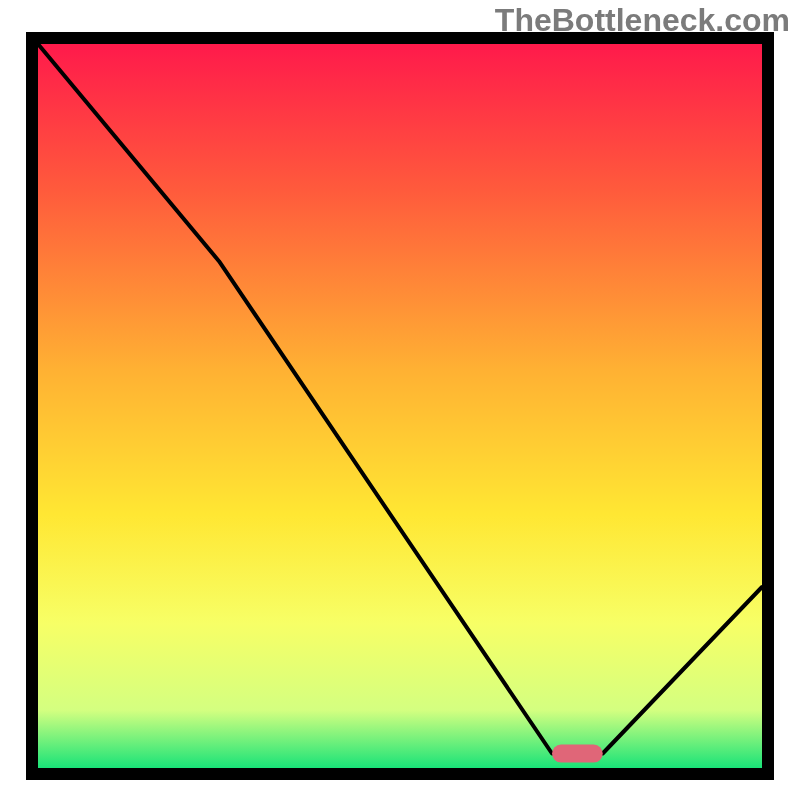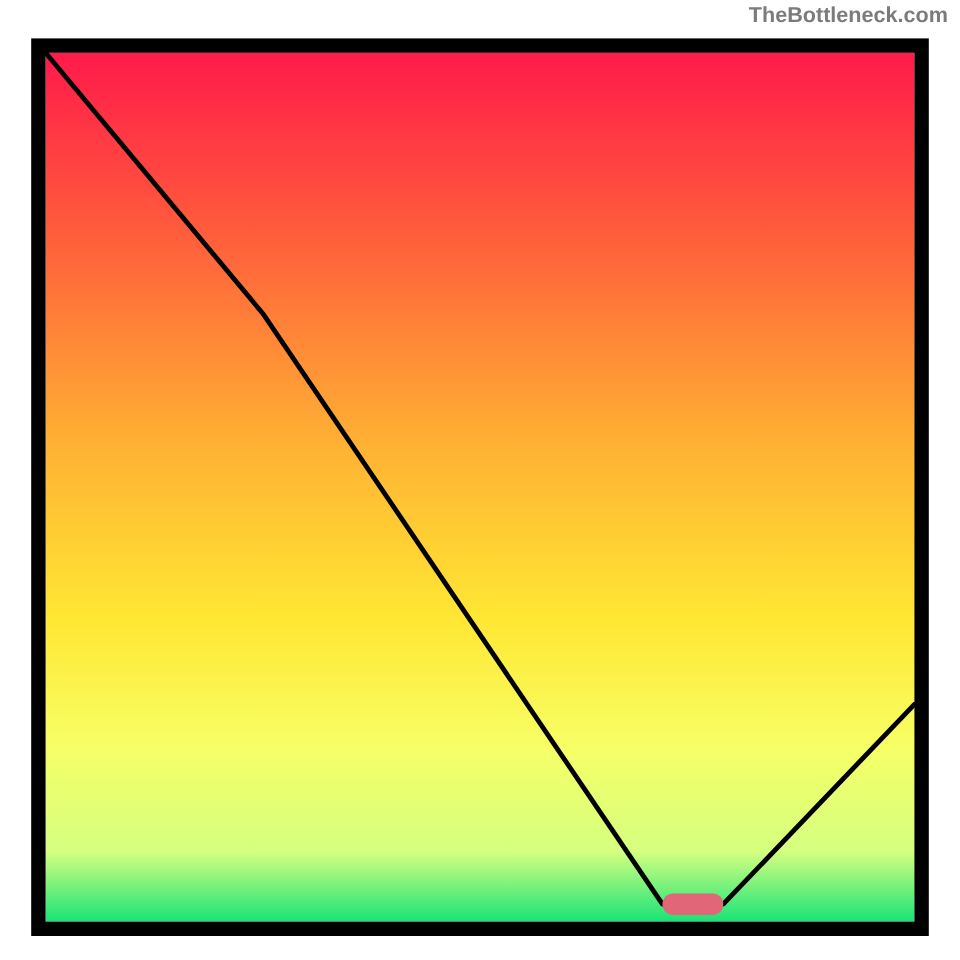--- a/index.html
+++ b/index.html
@@ -12,21 +12,21 @@
   }
   .frame {
     position: relative;
     width: 800px;
     height: 800px;
   }
   .watermark {
     position: absolute;
     top: 2px;
     right: 10px;
-    font-size: 18px;
+    font-size: 32px;
     font-weight: 600;
     color: #7b7b7b;
   }
   svg {
     display: block;
   }
 </style>
 </head>
 <body>
 

